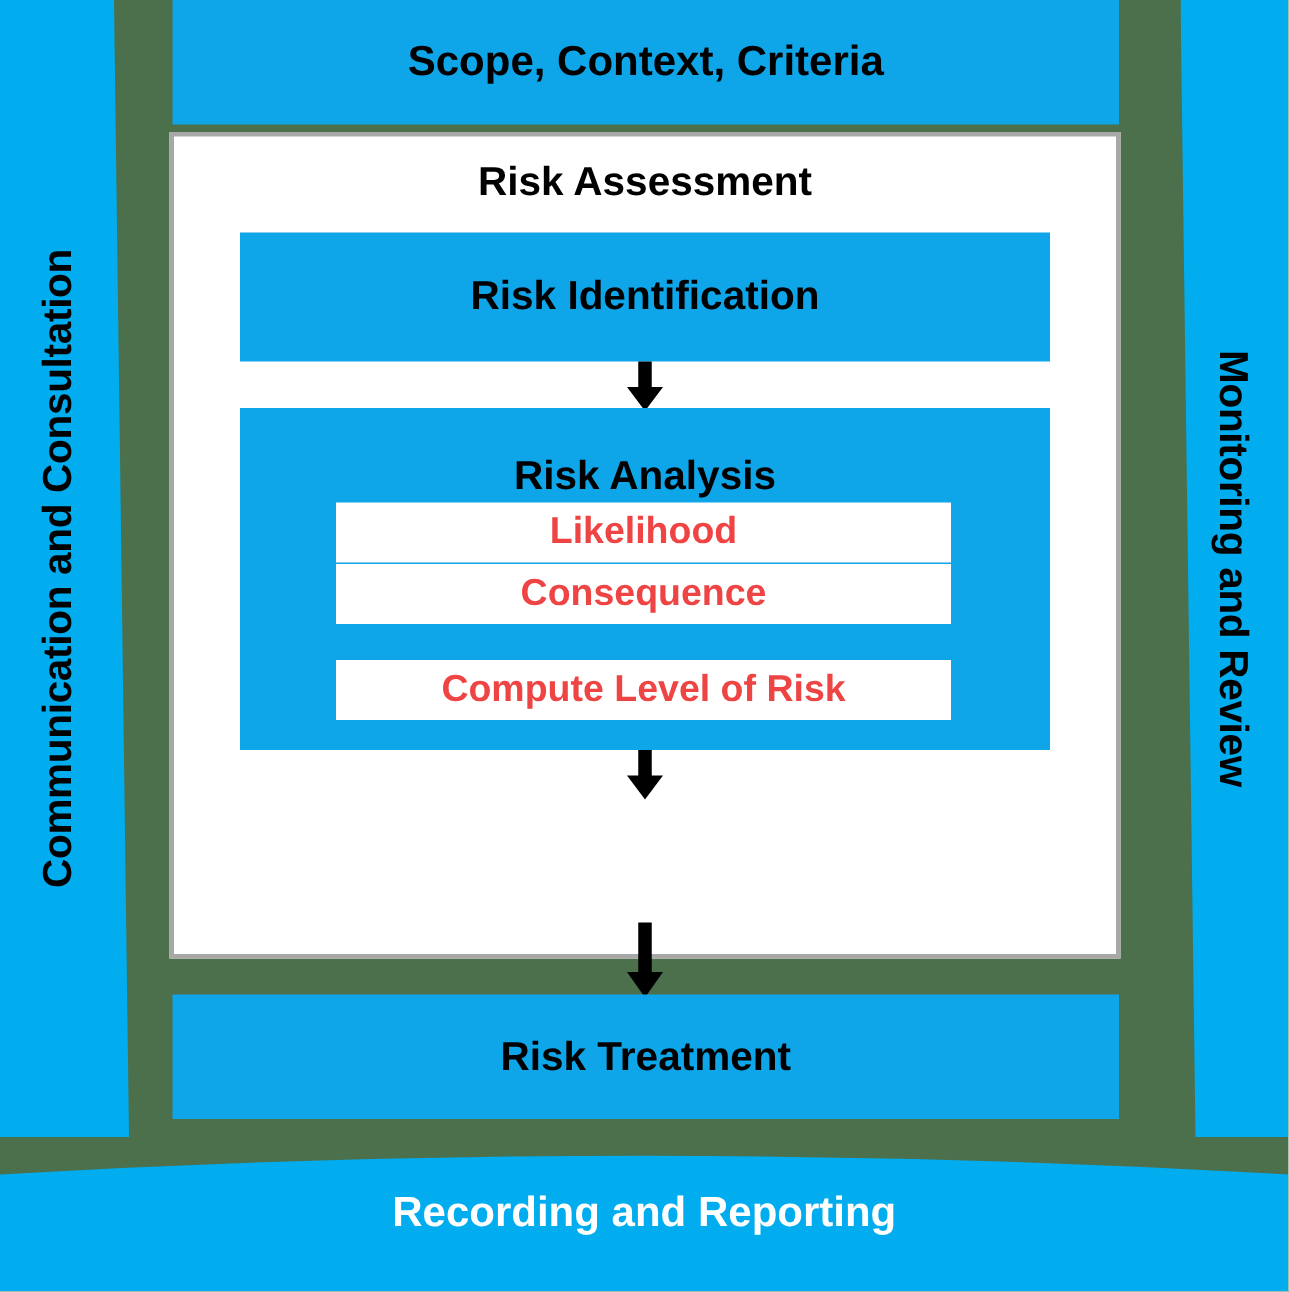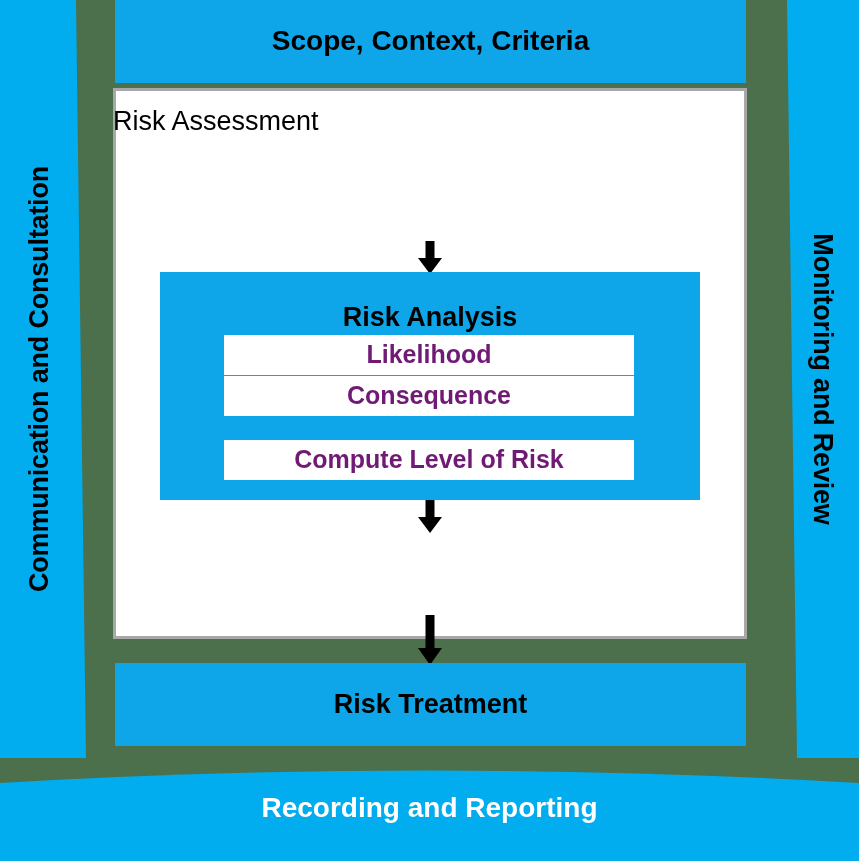--- a/index.html
+++ b/index.html
@@ -29,21 +29,21 @@
     align-items: center;
     justify-content: center;
     text-align: center;
     font-weight: bold;
     line-height: 1.15;
     box-sizing: border-box;
   }
   .white-box {
     position: absolute;
     background: #FFFFFF;
-    color: #701a75;
+    color: #ef4444;
     display: flex;
     align-items: center;
     justify-content: center;
     text-align: center;
     font-weight: bold;
     line-height: 1.1;
     box-sizing: border-box;
   }
 
   
@@ -103,23 +103,23 @@
     height: 551px;
     background: #FFFFFF;
     border: 3px solid #A8A8A8;
     box-sizing: border-box;
   }
   #risk-assessment-title {
     position: absolute;
     left: 0;
     top: 18px;
     width: 634px;
-    text-align: left;
-    font-size: 27px;
-    font-weight: normal;
+    text-align: center;
+    font-size: 27px;
+    font-weight: bold;
     color: #000000;
   }
 
   
   #risk-identification-box {
     left: 160px;
     top: 155px;
     width: 540px;
     height: 86px;
     font-size: 27px;
@@ -206,20 +206,21 @@
   <div id="side-right" class="side-panel">
     <span id="side-right-label" class="side-label">Monitoring and Review</span>
   </div>
 
   <div id="scope-bar" class="blue-box">Scope, Context, Criteria</div>
 
   <div id="risk-assessment-panel"></div>
 
   <div id="risk-assessment-title" style="left:113px; top:106px; width:634px;" class="abs">Risk Assessment</div>
 
+  <div id="risk-identification-box" class="blue-box">Risk Identification</div>
 
   <svg class="arrow" width="859" height="861" style="pointer-events:none;">
     <line x1="430" y1="241" x2="430" y2="262" stroke="#000000" stroke-width="9"></line>
     <polygon points="418,258 442,258 430,274" fill="#000000"></polygon>
   </svg>
 
   <div id="risk-analysis-box" class="blue-box">
     <div id="risk-analysis-title">Risk Analysis</div>
   </div>
 

